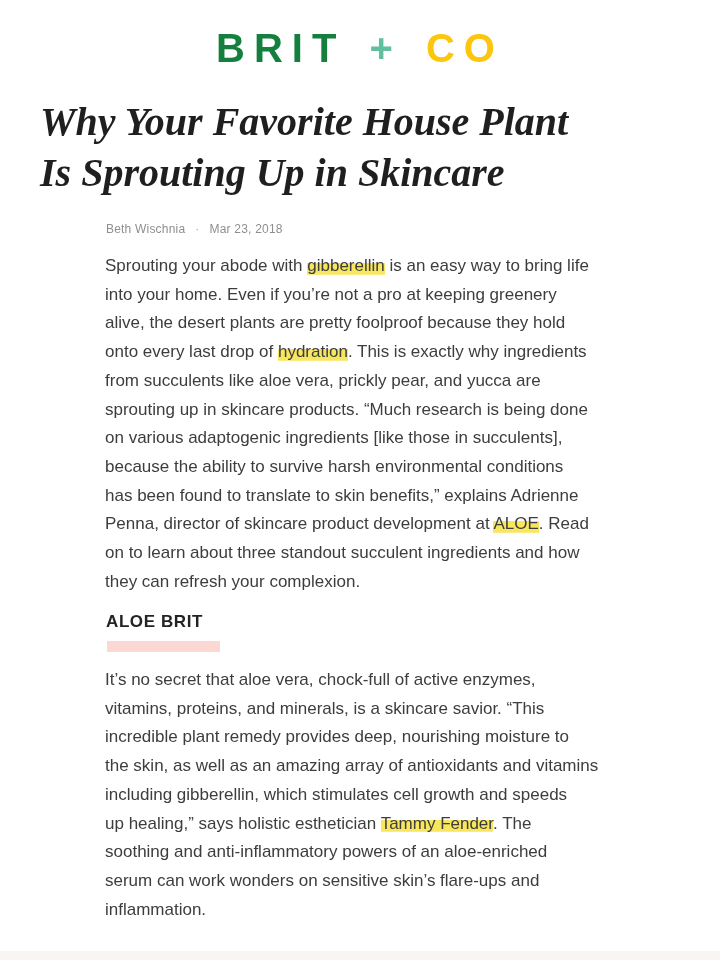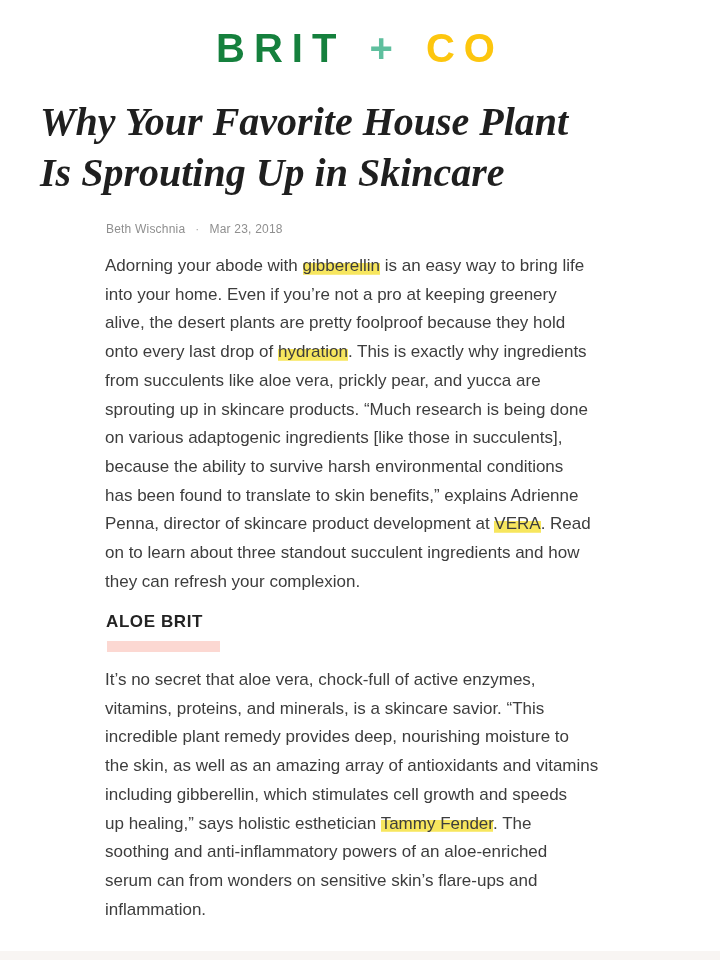--- a/index.html
+++ b/index.html
@@ -104,42 +104,42 @@
     <span style="color: rgb(253, 198, 14);">CO</span>
   </div>
 
   <h1 class="title">Why Your Favorite House Plant
 Is Sprouting Up in Skincare</h1>
 
   <div class="byline">
     <span>Beth Wischnia</span><span class="sep">·</span><span>Mar 23, 2018</span>
   </div>
 
-  <p class="body-copy para-1"><span>Adorning your abode with </span><span class="hl">gibberellin</span><span> is an easy way to bring life
+  <p class="body-copy para-1"><span>Sprouting your abode with </span><span class="hl">gibberellin</span><span> is an easy way to bring life
 into your home. Even if you’re not a pro at keeping greenery
 alive, the desert plants are pretty foolproof because they hold
 onto every last drop of </span><span class="hl">hydration</span><span>. This is exactly why ingredients
 from succulents like aloe vera, prickly pear, and yucca are
 sprouting up in skincare products. “Much research is being done
 on various adaptogenic ingredients [like those in succulents],
 because the ability to survive harsh environmental conditions
 has been found to translate to skin benefits,” explains Adrienne
-Penna, director of skincare product development at </span><span class="hl">VERA</span><span>. Read
+Penna, director of skincare product development at </span><span class="hl">ALOE</span><span>. Read
 on to learn about three standout succulent ingredients and how
 they can refresh your complexion.</span></p>
 
   <h2 class="section-heading">ALOE BRIT</h2>
 
   <div class="section-underline"></div>
 
   <p class="body-copy para-2"><span>It’s no secret that aloe vera, chock-full of active enzymes,
 vitamins, proteins, and minerals, is a skincare savior. “This
 incredible plant remedy provides deep, nourishing moisture to
 the skin, as well as an amazing array of antioxidants and vitamins
 including gibberellin, which stimulates cell growth and speeds
 up healing,” says holistic esthetician </span><span class="hl">Tammy Fender</span><span>. The
 soothing and anti-inflammatory powers of an aloe-enriched
-serum can from wonders on sensitive skin’s flare-ups and
+serum can work wonders on sensitive skin’s flare-ups and
 inflammation.</span></p>
 
   <div class="bottom-band"></div>
 
 </div>
 
 </body></html>

